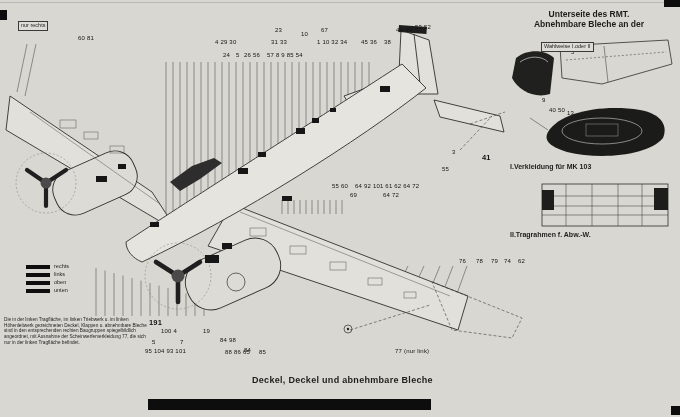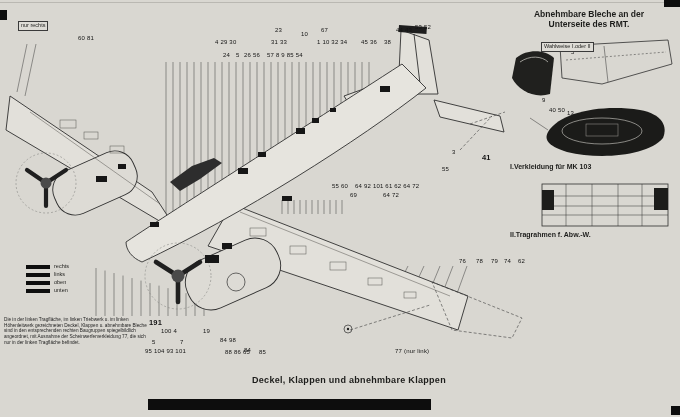--- a/index.html
+++ b/index.html
@@ -291,27 +291,27 @@
       </div>
       <div class="legend-row">
         <span class="legend-bar"></span>
         <span class="legend-label">unten</span>
       </div>
     </div>
 
   <div class="note">Die in der linken Tragfläche, im linken Triebwerk u. im linken Höhenleitwerk gezeichneten Deckel, Klappen u. abnehmbare Bleche sind in den entsprechenden rechten Baugruppen spiegelbildlich angeordnet, mit Ausnahme der Scheinwerferverkleidung 77, die sich nur in der linken Tragfläche befindet.</div>
 
   <div class="inset-title">
+    <div>Unterseite des RMT.</div>
     <div>Abnehmbare Bleche an der</div>
-    <div>Unterseite des RMT.</div>
   </div>
 
   <div class="inset-option">Wahlweise I.oder II</div>
   <div class="inset-label inset1-label">I.Verkleidung für MK 103</div>
   <div class="inset-label inset2-label">II.Tragrahmen f. Abw.-W.</div>
 
-  <div class="bottom-caption">Deckel, Klappen und abnehmbare Klappen</div>
+  <div class="bottom-caption">Deckel, Deckel und abnehmbare Bleche</div>
 
   <div class="artifact bar-bottom"></div>
   <div class="artifact mark-tl"></div>
   <div class="artifact mark-tr"></div>
   <div class="artifact mark-br"></div>
 </div>
 
 </body></html>

